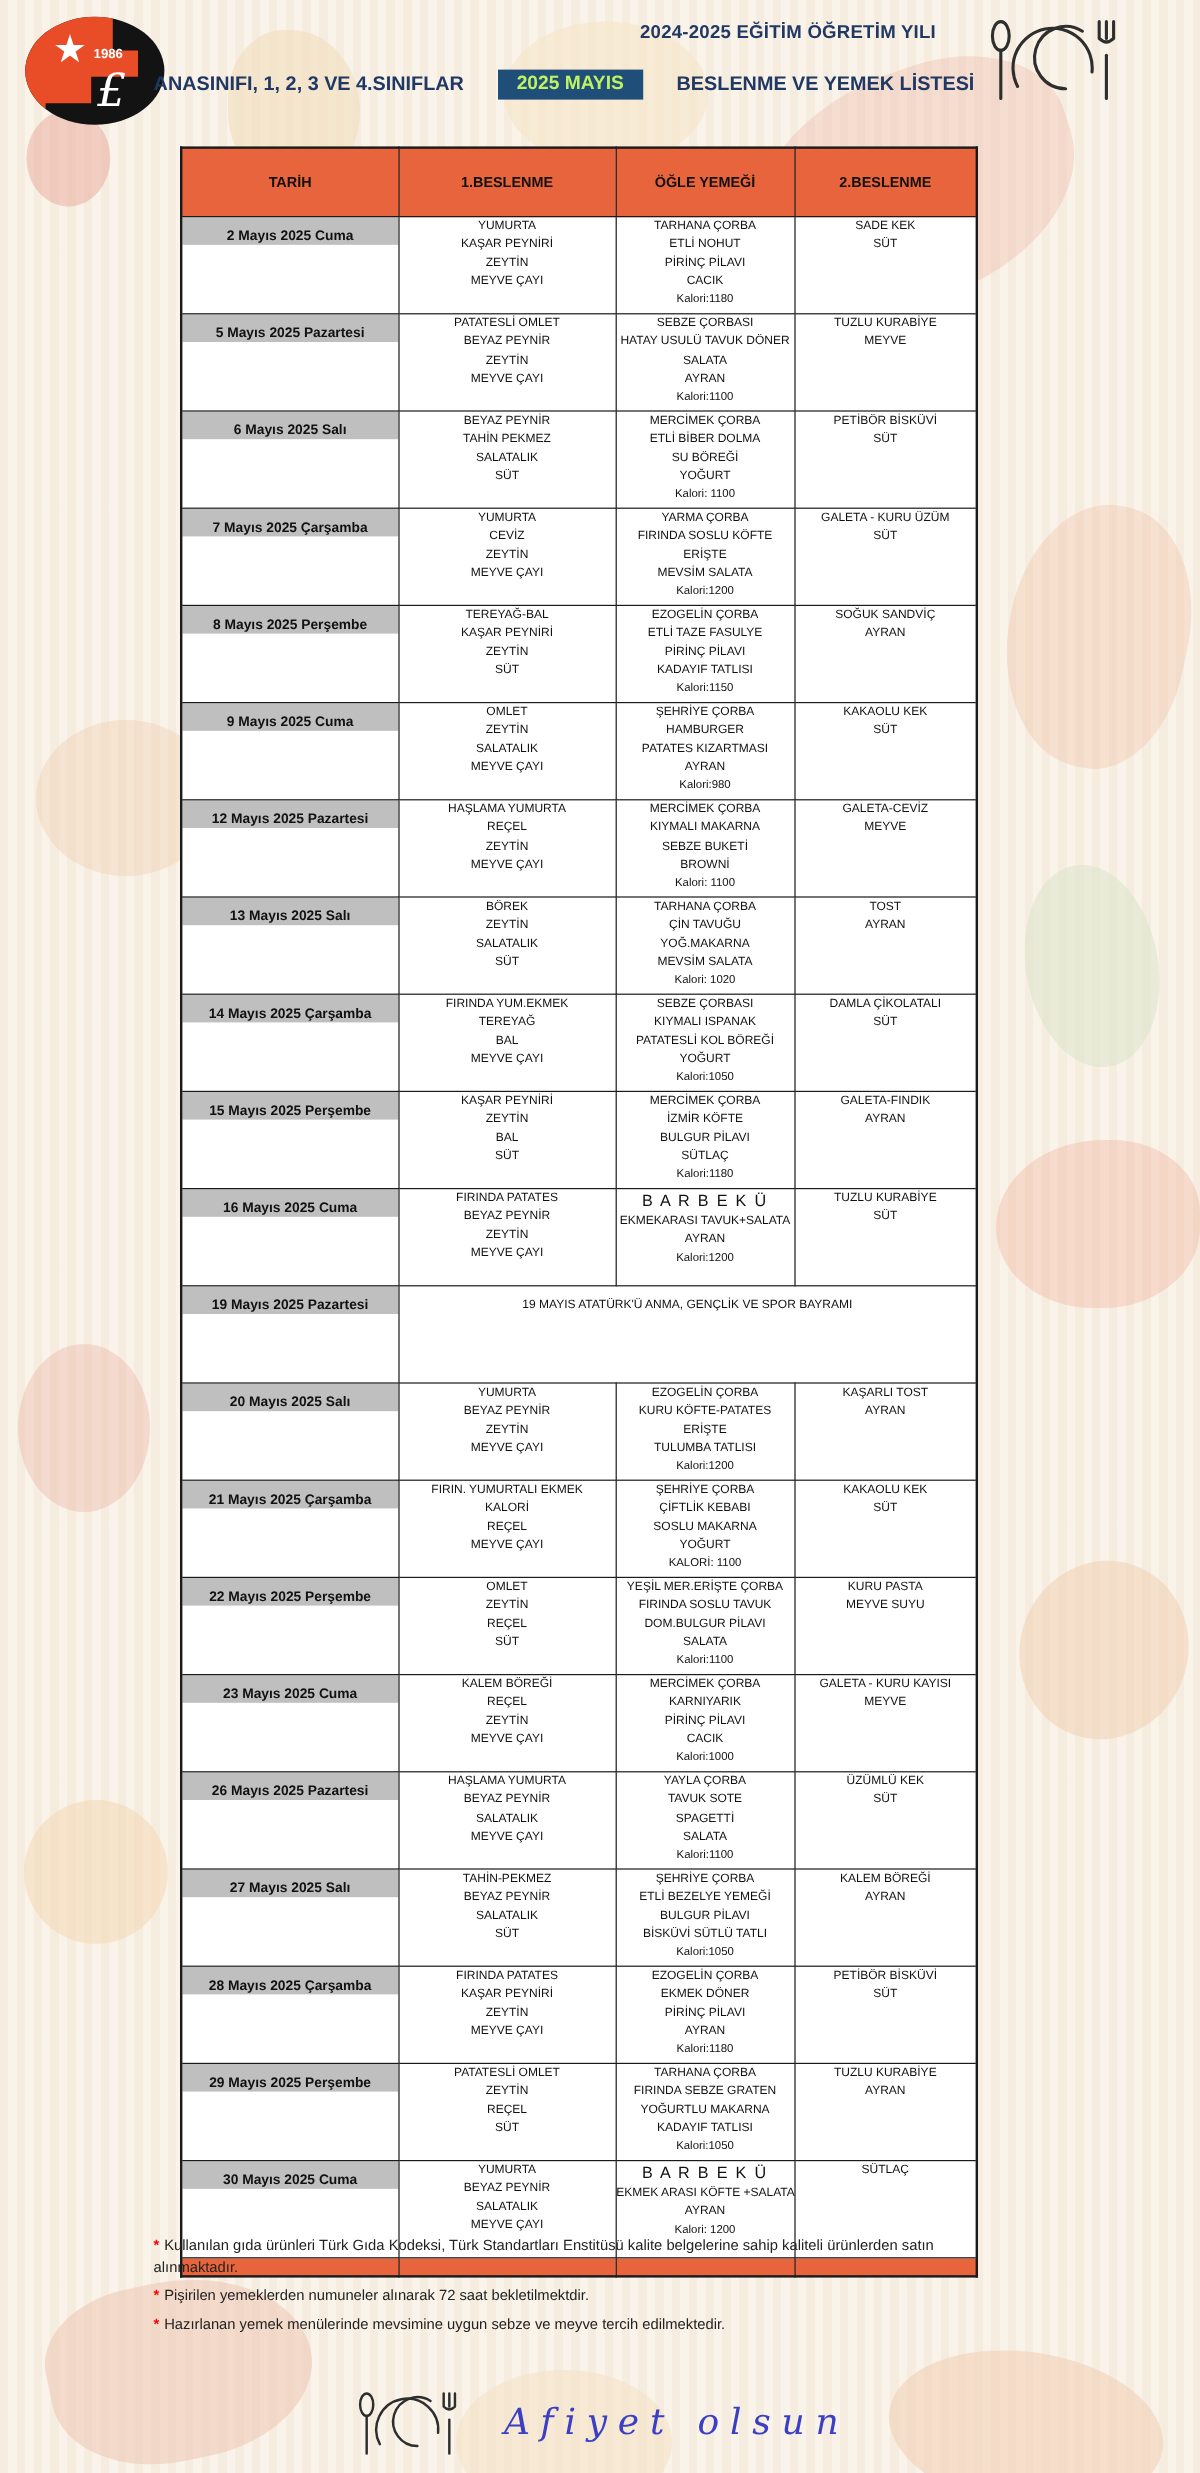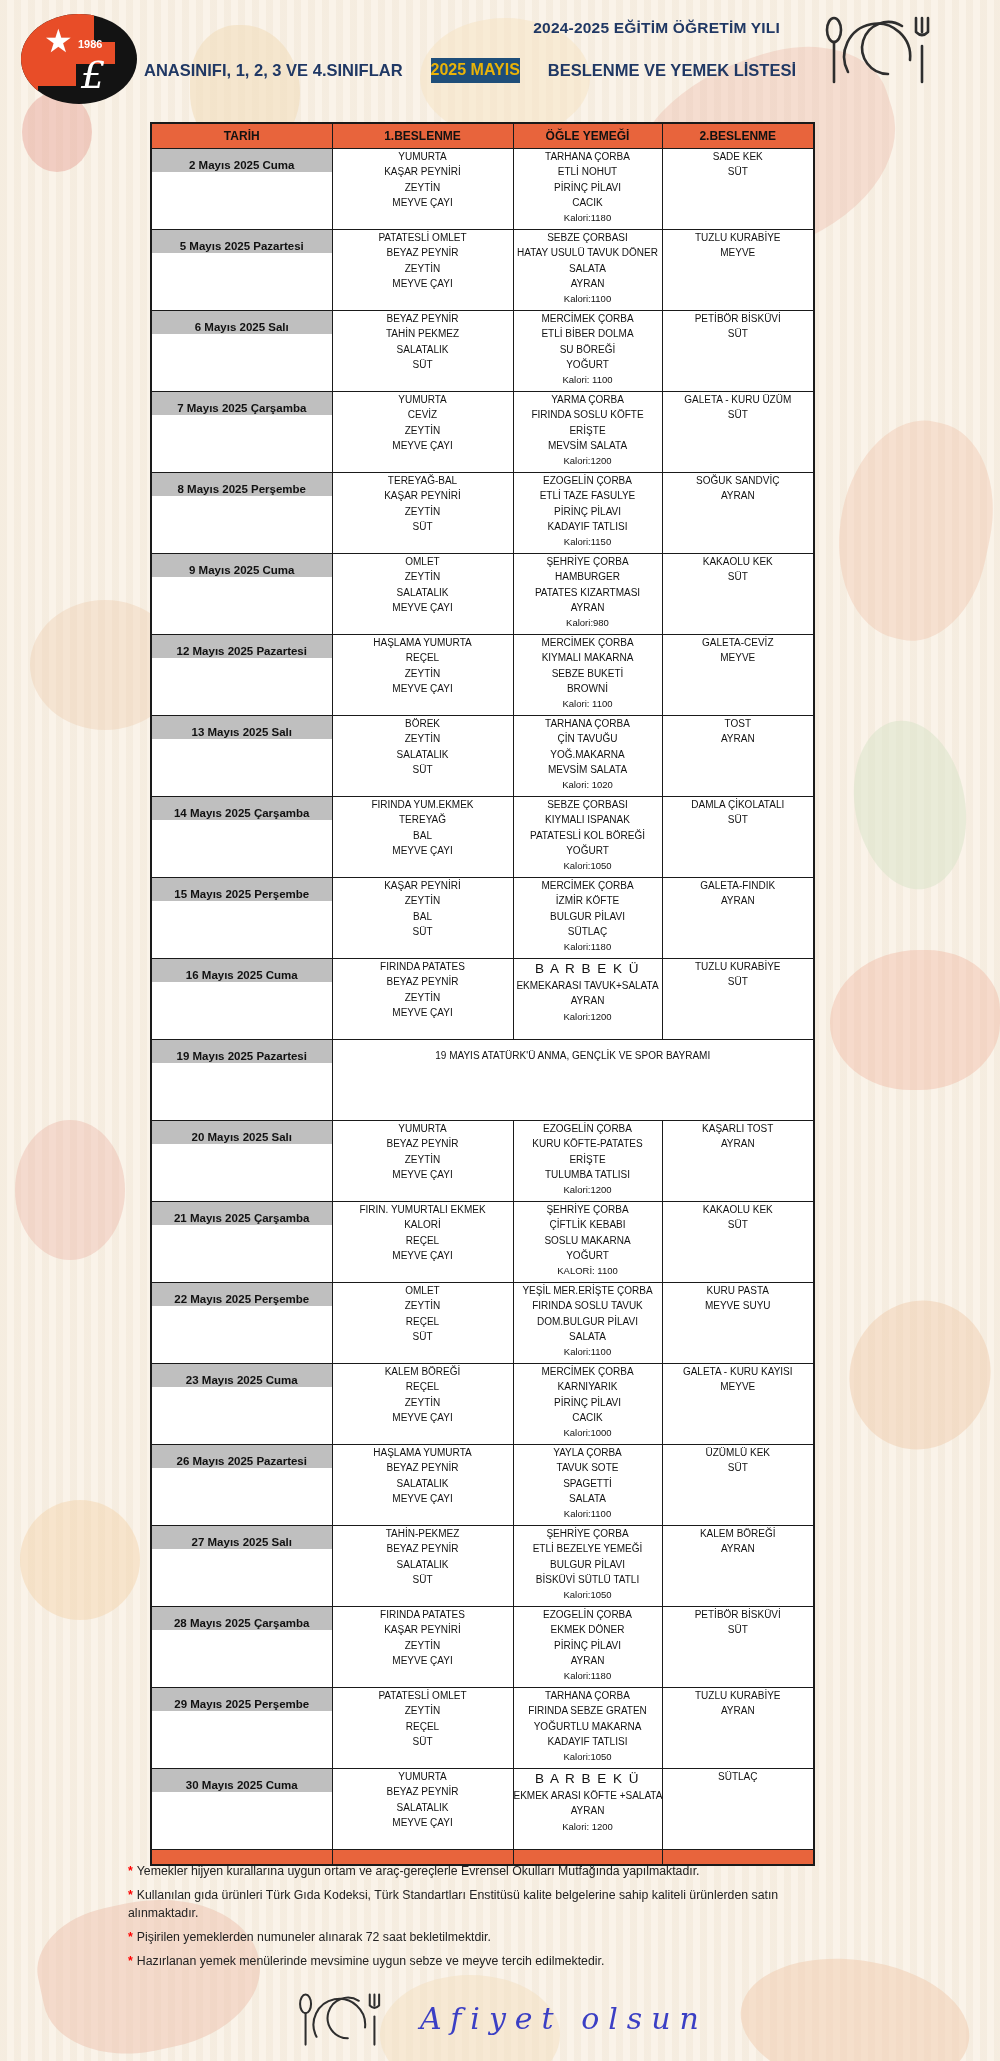--- a/index.html
+++ b/index.html
@@ -19,31 +19,31 @@
       #FAF3E9;
   }
   .blob{position:absolute;border-radius:50%;pointer-events:none;}
 
   
   .logo{position:absolute;left:18px;top:12px;width:122px;height:94px;}
   .titles{position:absolute;left:0;top:18px;width:780px;text-align:right;
     color:var(--navy);font-weight:bold;font-size:15.5px;line-height:19px;letter-spacing:.2px;}
   .subtitle{position:absolute;left:100px;top:58px;width:740px;display:flex;align-items:center;
     justify-content:center;gap:28px;color:var(--navy);font-weight:bold;font-size:16.5px;white-space:nowrap;}
-  .badge{background:var(--badge);color:#eab308;padding:3px 0 4px;font-size:16px;}
+  .badge{background:var(--badge);color:#bef264;padding:3px 16px 4px;font-size:16px;}
   .plate-icon{display:block;}
   .plate-top{position:absolute;left:818px;top:2px;width:120px;height:92px;}
 
   
   .menu-table{position:absolute;left:150px;top:122px;width:663px;border-collapse:collapse;
     table-layout:fixed;border:2px solid var(--ink);background:#fff;}
   .menu-table col.c1{width:181px}.menu-table col.c2{width:181px}
   .menu-table col.c3{width:149px}.menu-table col.c4{width:152px}
   .menu-table th{background:var(--orange);border:1px solid var(--ink);height:24px;
-    font-size:12px;font-weight:bold;color:#111;padding:0;}
+    font-size:12px;font-weight:bold;color:#111;padding:16px;}
   .menu-table td{border:1px solid var(--ink);vertical-align:top;padding:0;text-align:center;
     font-size:10px;height:80px;color:#111;}
   .date-bar{background:var(--gray);font-weight:bold;font-size:11.5px;padding:10px 0 1px;}
   .item{line-height:15.3px;white-space:nowrap;overflow:visible;}
   .kalori{line-height:15.3px;font-size:9.5px;}
   .snack-pad{padding-top:17px;}
   .big{font-size:13.5px;letter-spacing:1.5px;line-height:19px;font-weight:500;}
   .lunch-centered{padding-top:11px;}
   .holiday-cell{vertical-align:middle;color:var(--red);font-size:19px;line-height:31px;padding:0 22px;}
   .bottom-bar td{height:14px;background:var(--orange);}
@@ -572,21 +572,20 @@
         <tr class="bottom-bar">
           <td></td>
           <td></td>
           <td></td>
           <td></td>
         </tr>
       </tbody>
   </table>
 
   <div class="notes">
-      <div class="note"><span class="star">*</span><span>Yemekler hijyen kurallarına uygun ortam ve araç-gereçlerle Evrensel Okulları Mutfağında yapılmaktadır.</span></div>
       <div class="note"><span class="star">*</span><span>Kullanılan gıda ürünleri Türk Gıda Kodeksi, Türk Standartları Enstitüsü kalite belgelerine sahip kaliteli ürünlerden satın alınmaktadır.</span></div>
       <div class="note"><span class="star">*</span><span>Pişirilen yemeklerden numuneler alınarak 72 saat bekletilmektdir.</span></div>
       <div class="note"><span class="star">*</span><span>Hazırlanan yemek menülerinde mevsimine uygun sebze ve meyve tercih edilmektedir.</span></div>
     </div>
 
   <div class="footer">
     <svg class="plate-icon" width="96" height="72" viewBox="0 0 120 92" fill="none" stroke="#2e2e2e" stroke-width="2.6" stroke-linecap="round">
       <ellipse cx="16" cy="28" rx="7" ry="12"></ellipse>
         <line x1="16" y1="40" x2="16" y2="80"></line>
       <path d="M 30 70 A 33 33 0 1 1 92 58"></path>

